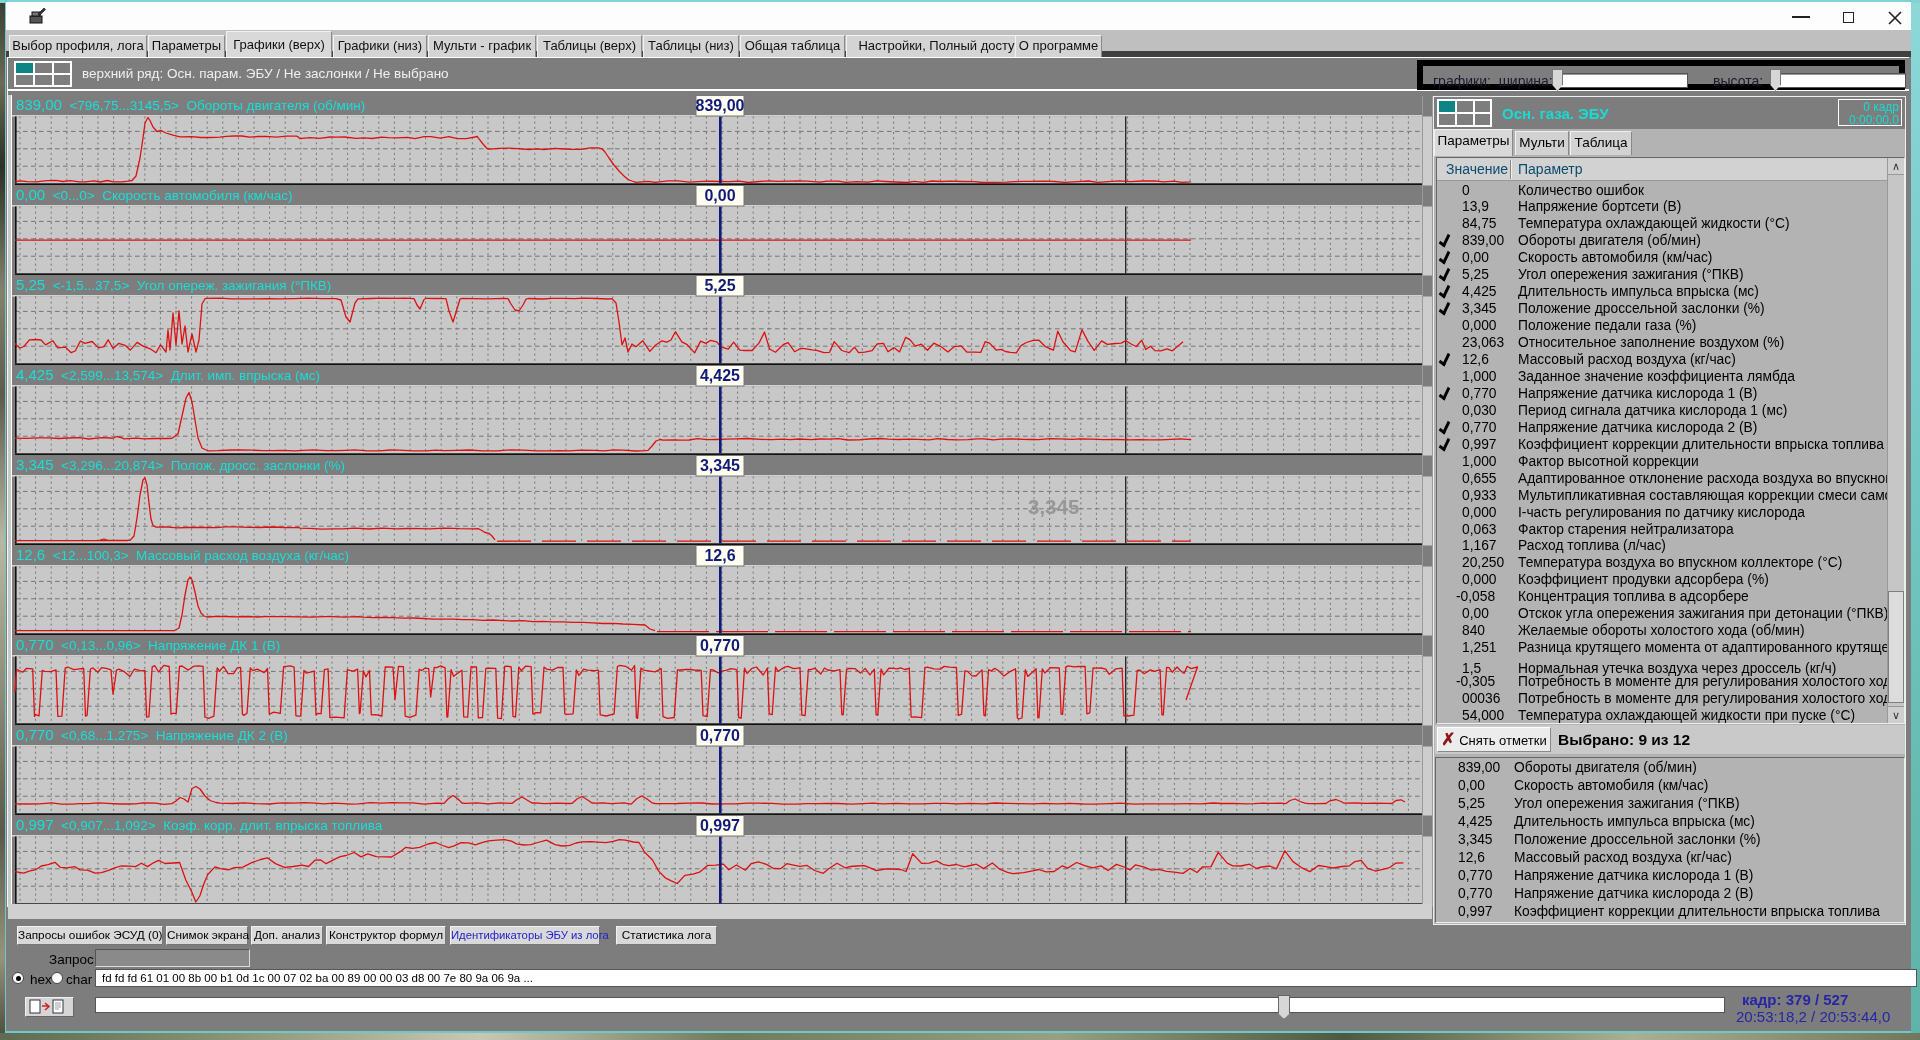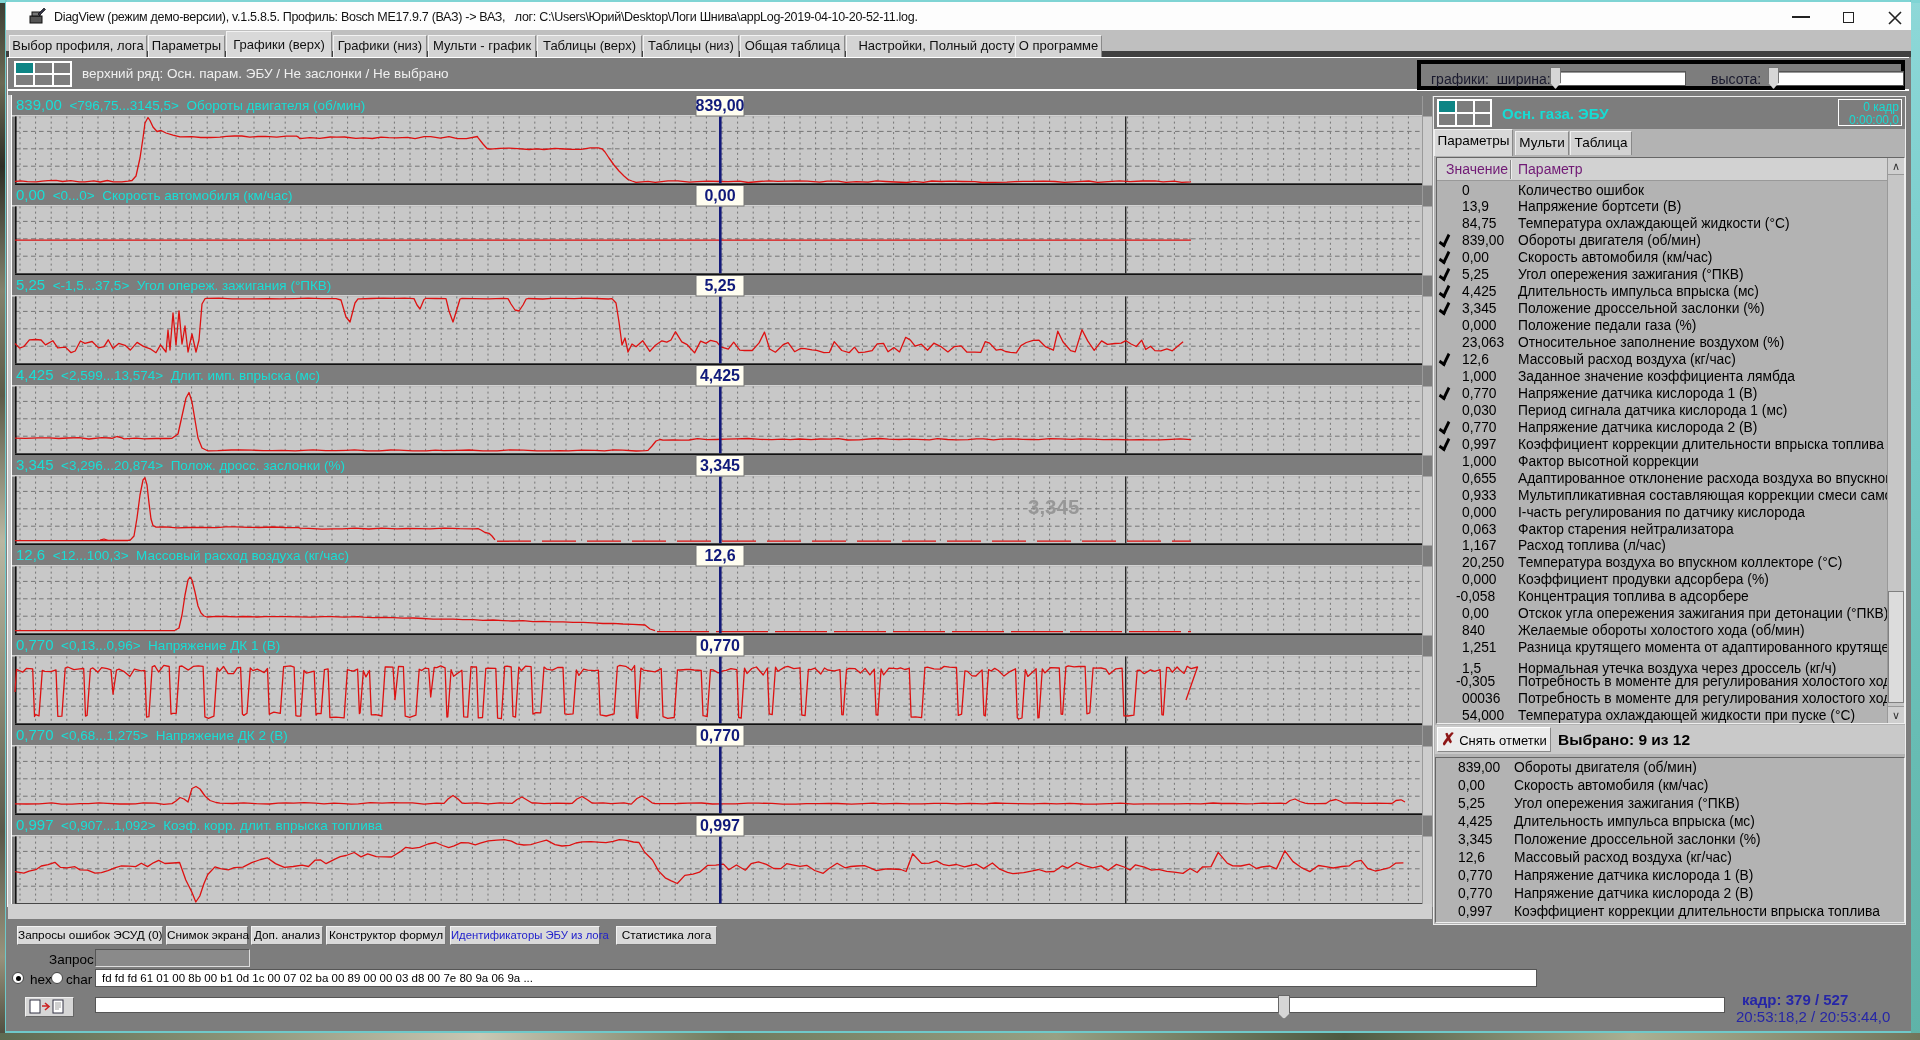--- a/index.html
+++ b/index.html
@@ -5,32 +5,32 @@
 html,body{width:1920px;height:1040px;overflow:hidden;font-family:"Liberation Sans",sans-serif;background:#7d7d7d}
 .abs{position:absolute}
 #titlebar{position:absolute;left:6px;top:2px;width:1905px;height:28px;background:#fdfdfd}
 #title{position:absolute;left:48px;top:8px;font-size:12.5px;letter-spacing:-0.3px;color:#111;white-space:pre}
 #tabbar{position:absolute;left:6px;top:30px;width:1905px;height:27px;background:#bfbfbf;border-bottom:6px solid #404040}
 .tab{position:absolute;top:5px;height:22px;background:#d4d4d4;border:1px solid #8a8a8a;border-bottom:none;border-top-color:#f2f2f2;border-left-color:#f2f2f2;font-size:13px;color:#101010;text-align:center;line-height:20px;white-space:nowrap;overflow:hidden}
 .tab.active{top:1px;height:26px;background:#d9d9d9;line-height:26px;z-index:3}
 #toolbar{position:absolute;left:8px;top:57px;width:1901px;height:34px;background:#7d7d7d;border-top:1.5px solid #fff;border-bottom:2px solid #fff}
 #client{position:absolute;left:6px;top:57px;width:1905px;height:974px;background:#7d7d7d}
 .gicon{position:absolute}
-#wslider{position:absolute;left:1417px;top:60px;width:488px;height:30px;border:4px solid #000000}
+#wslider{position:absolute;left:1417px;top:60px;width:488px;height:30px;border:6px solid #000000}
 .slab{position:absolute;top:7px;font-size:14px;color:#1a1a2e}
 .strack{position:absolute;top:7px;height:15px;background:#fff;border:1px solid #555;box-shadow:inset 1px 1px 0 #999}
 .sthumb{position:absolute;top:3px;width:11px;height:22px;background:#d6d6d6;border:1px solid #777;clip-path:polygon(0 0,100% 0,100% 70%,50% 100%,0 70%)}
 #rpanel{position:absolute;left:1433px;top:96px;width:473px;height:829px;background:#b3b3b3;border:1px solid #eee;z-index:5}
 #rphead{position:absolute;left:0;top:0;width:471px;height:32px;background:#7d7d7d}
 #rptitle{position:absolute;left:68px;top:8px;font-size:15px;font-weight:bold;color:#16dcd4}
 #rpkadr{position:absolute;left:404px;top:2px;width:64px;height:27px;border:1px solid #fff;font-size:12px;color:#16dcd4;text-align:right;line-height:12.5px;padding:1px 2px 0 0}
 .rtab{position:absolute;top:34px;height:24px;background:#d2d2d2;border:1px solid #888;border-bottom:none;border-top-color:#f0f0f0;border-left-color:#f0f0f0;font-size:13.5px;color:#000;text-align:center;line-height:22px}
 .rtab.active{top:32px;height:27px;background:#d8d8d8;z-index:2}
 #rplist{position:absolute;left:2px;top:60px;width:469px;height:567px;background:#b3b3b3;border:1px solid #666;border-right-color:#eee;border-bottom-color:#eee}
-#rplisthead{position:absolute;left:0;top:0;width:452px;height:23px;background:#d2d2d2;border-bottom:1px solid #999;font-size:14px;color:#701a75}
+#rplisthead{position:absolute;left:0;top:0;width:452px;height:23px;background:#d2d2d2;border-bottom:1px solid #999;font-size:14px;color:#0c4a6e}
 .prow{position:absolute;left:0;width:452px;height:17px;font-size:13.8px;color:#000;white-space:nowrap;overflow:hidden}
 .chk{position:absolute;left:4px;top:0px;width:7px;height:13px;border-right:3.2px solid #000;border-bottom:3.4px solid #000;transform:rotate(36deg) skewX(10deg)}
 .pv{position:absolute;left:25px}
 .pn{position:absolute;left:81px}
 #rpscroll{position:absolute;right:0;top:0;width:17px;height:565px;background:#c6c6c6;border-left:1px solid #999}
 .sarrow{position:absolute;left:0;width:16px;height:17px;background:#cfcfcf;color:#333;font-size:11px;text-align:center;line-height:17px}
 #rpthumb{position:absolute;left:0;top:433px;width:16px;height:112px;background:#dcdcdc;border:1px solid #808080}
 #unmark{position:absolute;left:3px;top:630px;width:114px;height:25px;background:#ececec;border:1px solid #888;border-top-color:#fff;border-left-color:#fff;font-size:13px;color:#000;line-height:23px;text-align:center}
 #unmark b{color:#8e1616;font-size:17px}
 #selinfo{position:absolute;left:124px;top:634px;font-size:15.5px;font-weight:bold;color:#000}
@@ -40,21 +40,21 @@
 .pn2{position:absolute;left:78px}
 #bottom{position:absolute;left:6px;top:907px;width:1905px;height:124px;background:#7d7d7d}
 #gfoot{position:absolute;left:2px;top:-3px;width:1424px;height:15px;background:#d0d0d0}
 .btab{position:absolute;top:19px;height:19px;background:#d9d9d9;border:1px solid #777;border-top-color:#f2f2f2;border-left-color:#f2f2f2;font-size:11.8px;color:#000;text-align:center;line-height:17px;white-space:nowrap}
 .btab.blue{color:#2222cc;font-size:11.3px}
 #zlabel{position:absolute;left:43px;top:45px;font-size:13.5px;color:#000}
 #zinput{position:absolute;left:89px;top:42px;width:155px;height:18px;background:#8a8a8a;border:1px solid #555;border-bottom-color:#ddd;border-right-color:#ddd}
 .radio{position:absolute;width:12px;height:12px;border-radius:50%;background:#fff;border:1px solid #444}
 .radio.sel:after{content:"";position:absolute;left:2.5px;top:2.5px;width:5px;height:5px;border-radius:50%;background:#000}
 .rlabel{position:absolute;top:65px;font-size:13.5px;color:#000}
-#hexfield{position:absolute;left:89px;top:62px;width:1442px;height:18px;background:#fff;border:1px solid #555;font-size:11.5px;color:#000;line-height:16px;padding-left:6px;white-space:pre}
+#hexfield{position:absolute;left:89px;top:62px;width:1822px;height:18px;background:#fff;border:1px solid #555;font-size:11.5px;color:#000;line-height:16px;padding-left:6px;white-space:pre}
 #playbtn{position:absolute;left:19px;top:90px;width:49px;height:20px;background:#d6d6d6;border:1px solid #666;border-top-color:#f0f0f0;border-left-color:#f0f0f0}
 #postrack{position:absolute;left:89px;top:90px;width:1630px;height:16px;background:#fff;border:1px solid #555}
 #posthumb{position:absolute;left:1272px;top:88px;width:12px;height:24px;background:#d6d6d6;border:1px solid #666;clip-path:polygon(0 0,100% 0,100% 75%,50% 100%,0 75%)}
 #frameinfo{position:absolute;left:1736px;top:84px;font-size:15px;font-weight:bold;color:#2626a6;white-space:nowrap}
 #timeinfo{position:absolute;left:1730px;top:101px;font-size:15px;color:#2626a6;white-space:nowrap}
 .wb{position:absolute;color:#000}
 </style></head>
 <body>
 <div style="position:relative;width:1920px;height:1040px;background:#7d7d7d">
 
@@ -66,21 +66,20 @@
   <div class="abs" style="left:5px;top:0;width:1.5px;height:1033px;background:#6fc9c9"></div>
   <div class="abs" style="left:1909.5px;top:0;width:1.5px;height:1033px;background:#6fc9c9"></div>
   <div class="abs" style="left:5px;top:1031px;width:1906px;height:2px;background:#6fc9c9"></div>
 
   <div id="titlebar">
     <svg width="20" height="20" style="position:absolute;left:22px;top:4px">
       <rect x="2" y="10" width="12" height="7" fill="#555" stroke="#111"></rect>
       <rect x="4" y="6" width="8" height="4" fill="#777" stroke="#111"></rect>
       <path d="M10 8 L16 2 L17.5 3.5 L11.5 9.5 Z" fill="#334" stroke="#000" stroke-width="0.6"></path>
     </svg>
-    <div id="title">DiagView (режим демо-версии), v.1.5.8.5. Профиль: Bosch ME17.9.7 (ВАЗ) -&gt; ВАЗ,   лог: C:\Users\Юрий\Desktop\Логи Шнива\appLog-2019-04-10-20-52-11.log.</div>
     <div class="wb" style="left:1786px;top:14px;width:18px;height:2px;background:#222"></div>
     <div class="wb" style="left:1837px;top:10px;width:11px;height:11px;border:1.6px solid #222"></div>
     <svg width="14" height="14" style="position:absolute;left:1882px;top:9px">
         <path d="M1 1 L13 13 M13 1 L1 13" stroke="#222" stroke-width="1.6"></path>
       </svg>
   </div>
   <div id="tabbar">
 <div class="tab" style="left:3px;width:138px">Выбор профиля, лога</div>
 <div class="tab" style="left:142px;width:77px">Параметры</div>
 <div class="tab active" style="left:220px;width:106px">Графики (верх)</div>

